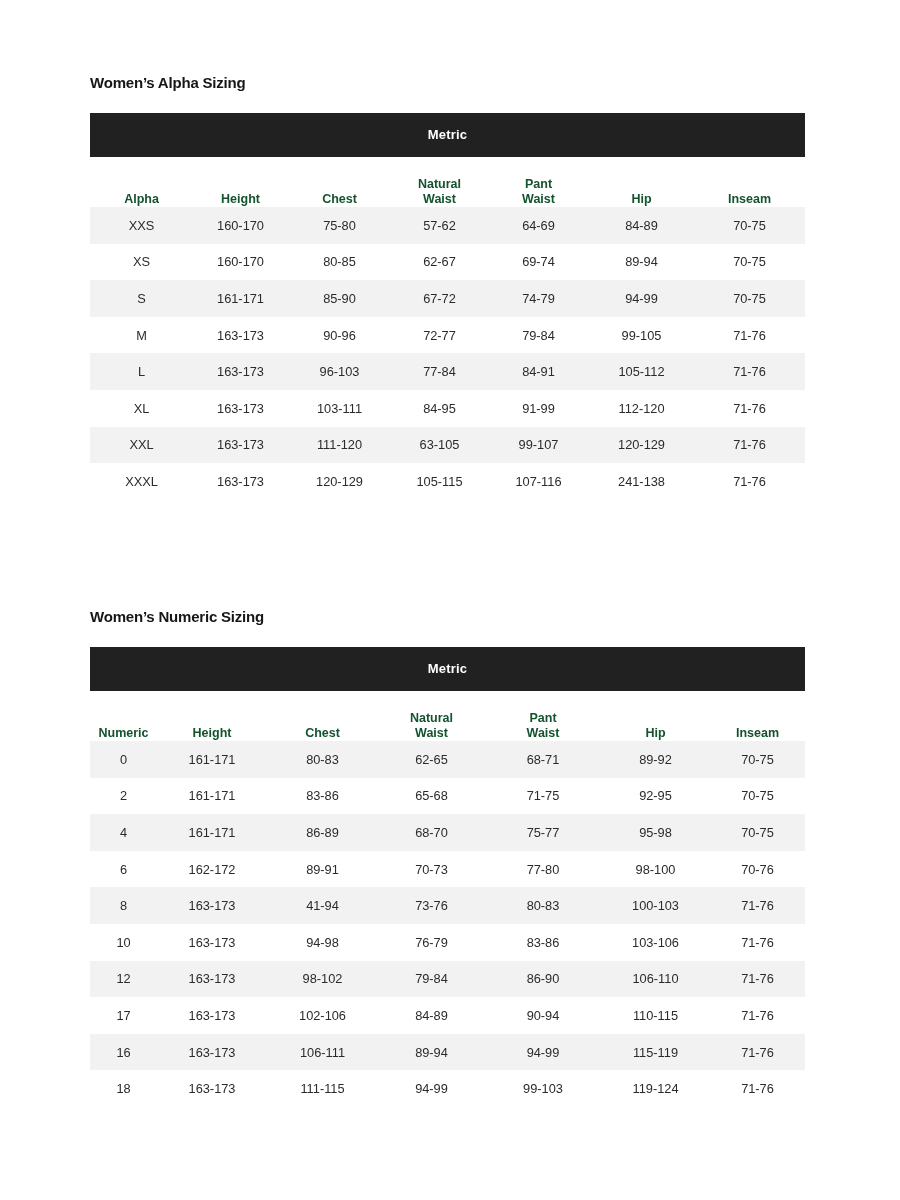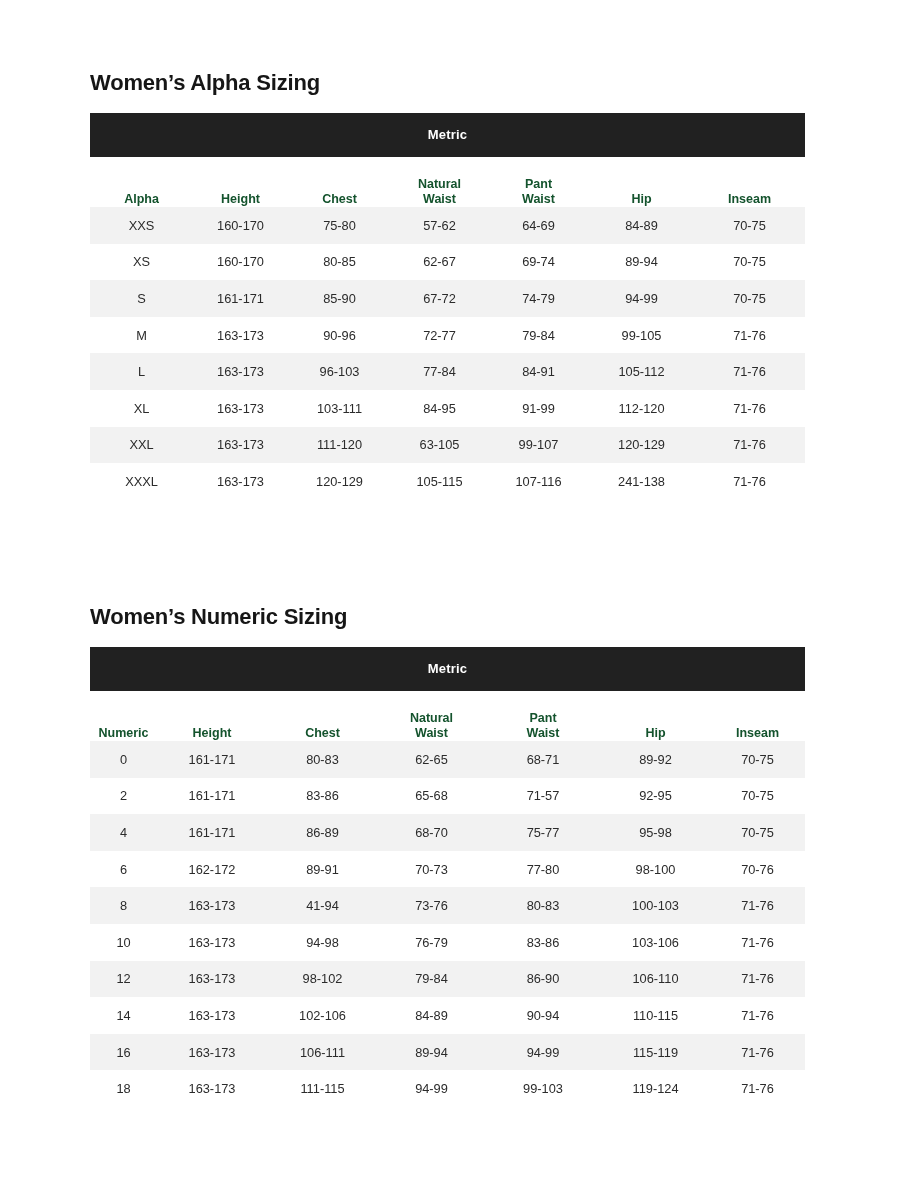--- a/index.html
+++ b/index.html
@@ -23,21 +23,21 @@
   }
   .section {
     position: absolute;
     left: 90px;
     width: 715px;
   }
   #section-alpha { top: 70px; }
   #section-numeric { top: 604px; }
 
   .section-title {
-    font-size: 22px;
+    font-size: 15px;
     font-weight: bold;
     letter-spacing: -0.2px;
     color: #161616;
     margin: 0 0 17px 0;
     line-height: 26px;
   }
 
   .unit-bar {
     height: 44px;
     line-height: 44px;
@@ -252,21 +252,21 @@
             <td>62-65</td>
             <td>68-71</td>
             <td>89-92</td>
             <td>70-75</td>
           </tr>
           <tr class="data-row">
             <td>2</td>
             <td>161-171</td>
             <td>83-86</td>
             <td>65-68</td>
-            <td>71-57</td>
+            <td>71-75</td>
             <td>92-95</td>
             <td>70-75</td>
           </tr>
           <tr class="data-row shaded">
             <td>4</td>
             <td>161-171</td>
             <td>86-89</td>
             <td>68-70</td>
             <td>75-77</td>
             <td>95-98</td>
@@ -302,21 +302,21 @@
           <tr class="data-row shaded">
             <td>12</td>
             <td>163-173</td>
             <td>98-102</td>
             <td>79-84</td>
             <td>86-90</td>
             <td>106-110</td>
             <td>71-76</td>
           </tr>
           <tr class="data-row">
-            <td>14</td>
+            <td>17</td>
             <td>163-173</td>
             <td>102-106</td>
             <td>84-89</td>
             <td>90-94</td>
             <td>110-115</td>
             <td>71-76</td>
           </tr>
           <tr class="data-row shaded">
             <td>16</td>
             <td>163-173</td>

